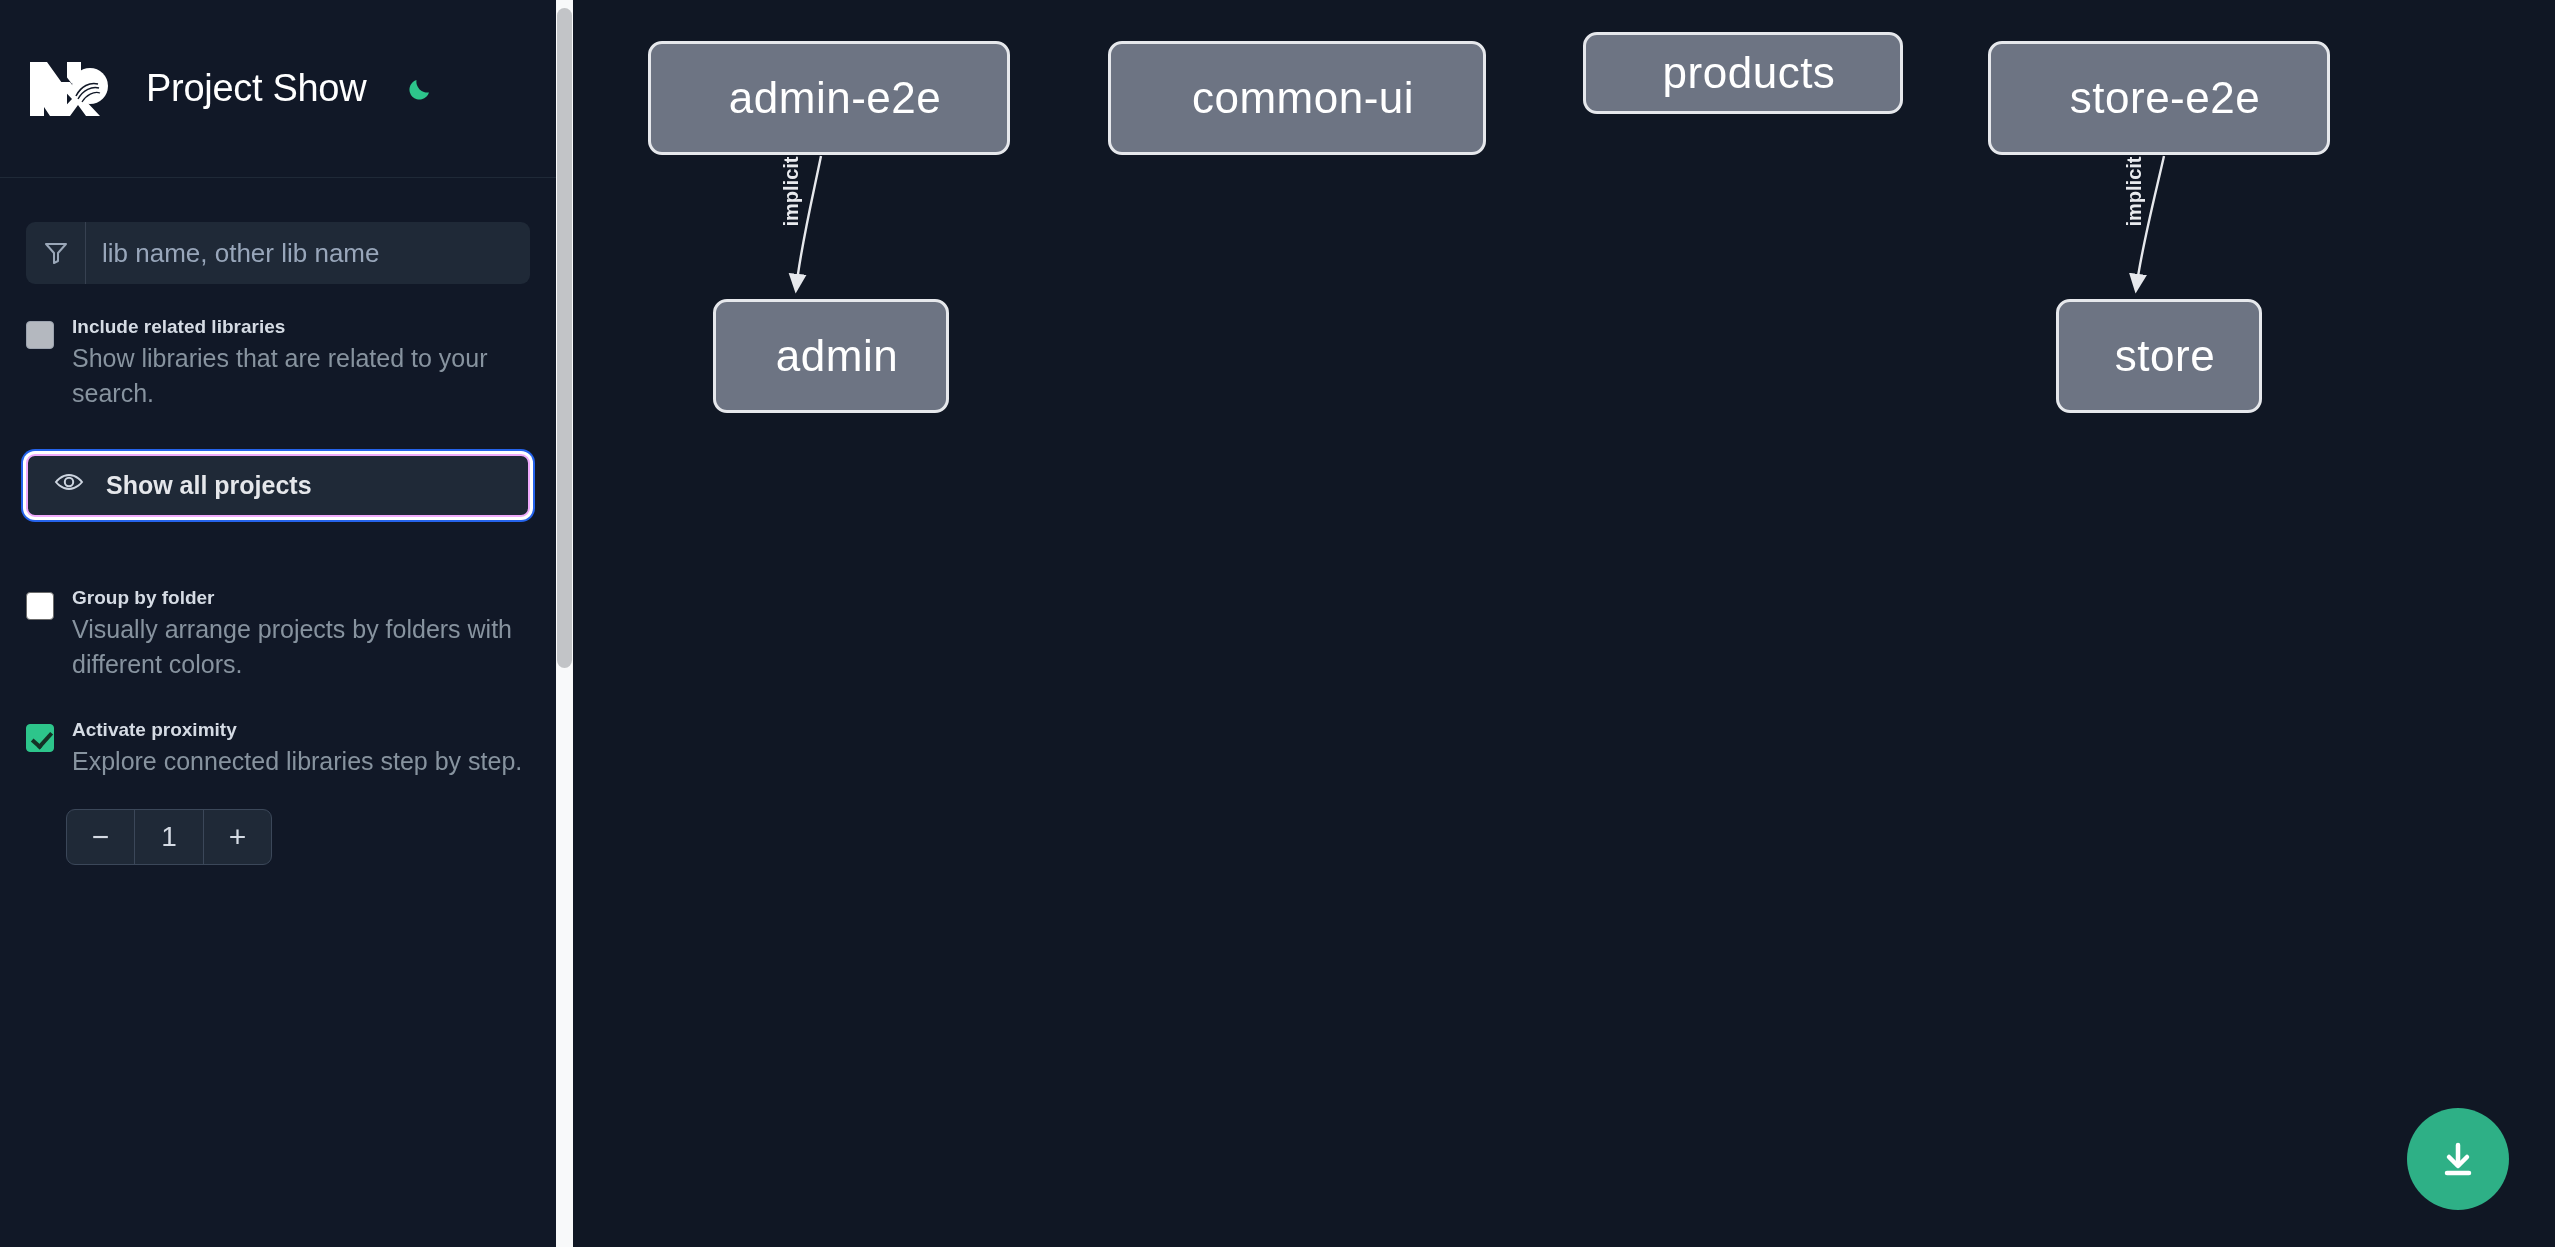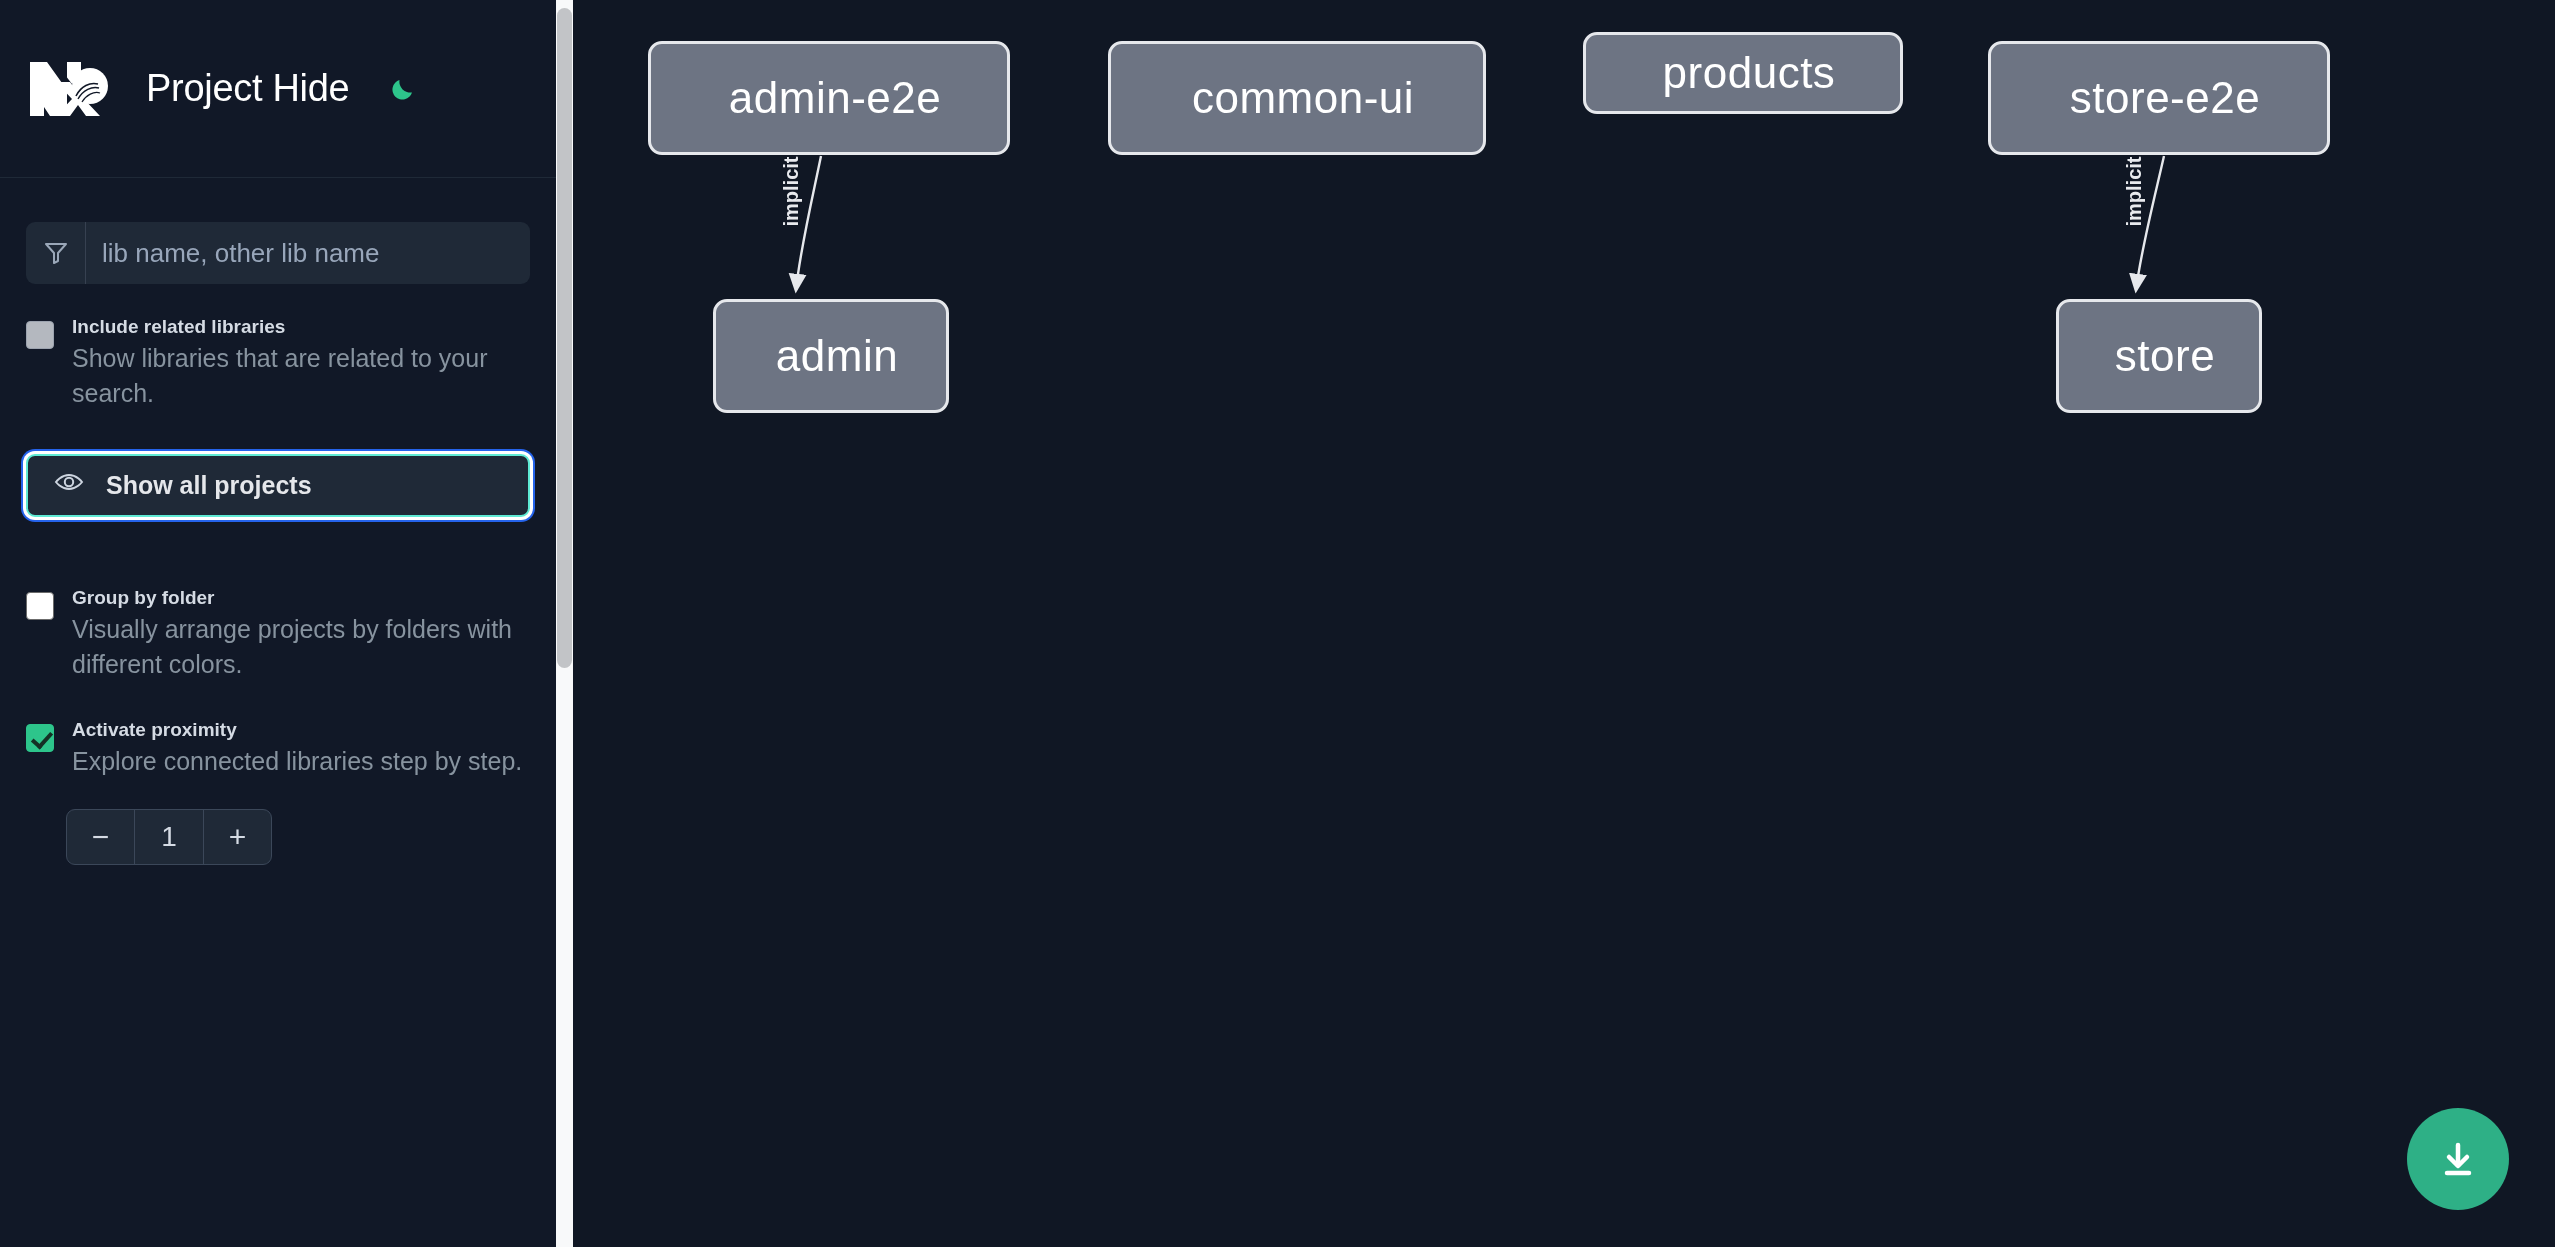--- a/index.html
+++ b/index.html
@@ -128,21 +128,21 @@
     padding-left: 26px;
     background: #1f2937;
     border: 1px solid #374151;
     border-radius: 9px;
     color: #e5e7eb;
     font-size: 25px;
     font-weight: 700;
     cursor: pointer;
   }
   .btn.focused {
-    border: 2px solid #5eead4;
+    border: 2px solid #f0abfc;
     box-shadow: 0 0 0 3px #ffffff, 0 0 0 5px #2563eb;
   }
   .btn-gap { height: 24px; }
   .btn-block-top { margin-top: 42px; }
 
   
   .stepper {
     margin: 30px 26px 0 66px;
     width: 206px; height: 56px;
     display: flex;
@@ -241,21 +241,21 @@
       <span class="nx-logo">
         <svg viewBox="0 0 88 62" width="88" height="62">
           <path fill="#ffffff" d="M4 58V4h17l20 28V4h14v14.5c-4 1.5-7 4-9 7.5l-5-6.5V58H24L18 49v9z"></path>
           <path fill="#ffffff" d="M30 24h14l8 11 8-11h14L58 41l16 17H60l-8-11-8 11H30l16-17z"></path>
           <circle cx="64" cy="28" r="18" fill="#ffffff"></circle>
           <path d="M50 38c5-10 14-14 22-12" stroke="#111827" stroke-width="1.6" fill="none"></path>
           <path d="M52 41c5-9 14-13 21-11" stroke="#111827" stroke-width="1.4" fill="none"></path>
           <path d="M56 44c4-7 12-11 18-9" stroke="#111827" stroke-width="1.2" fill="none"></path>
         </svg>
       </span>
-      <h1 class="app-title">Project Hide</h1>
+      <h1 class="app-title">Project Show</h1>
       <span class="theme-toggle">
         <svg viewBox="0 0 28 28" width="28" height="28">
           <path d="M23 17.5A11 11 0 0 1 10.5 5 10 10 0 1 0 23 17.5z" fill="#2dc58b"></path>
         </svg>
       </span>
     </div>
 
 
     <div class="filter-wrap">
       <span class="filter-icon-box">

